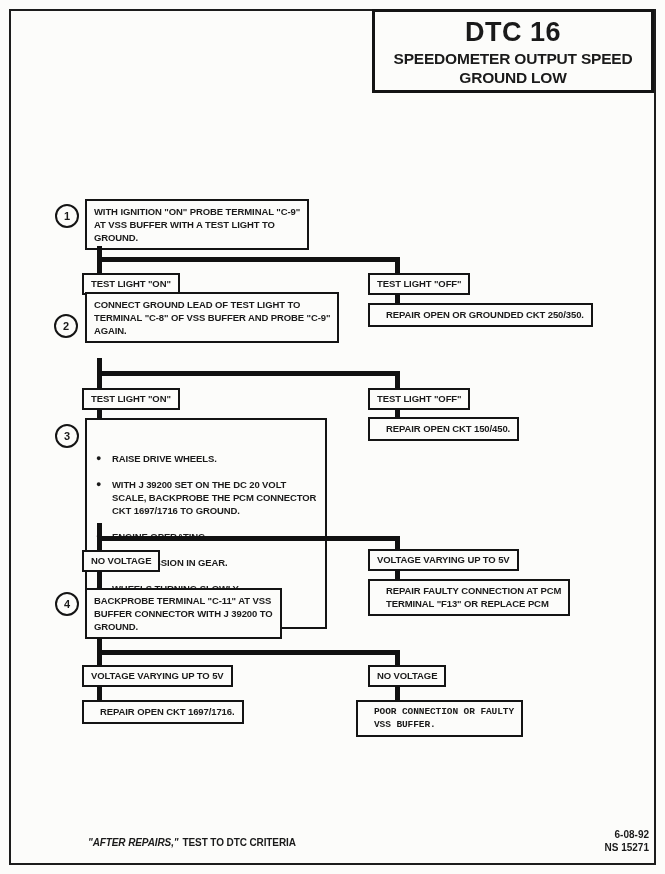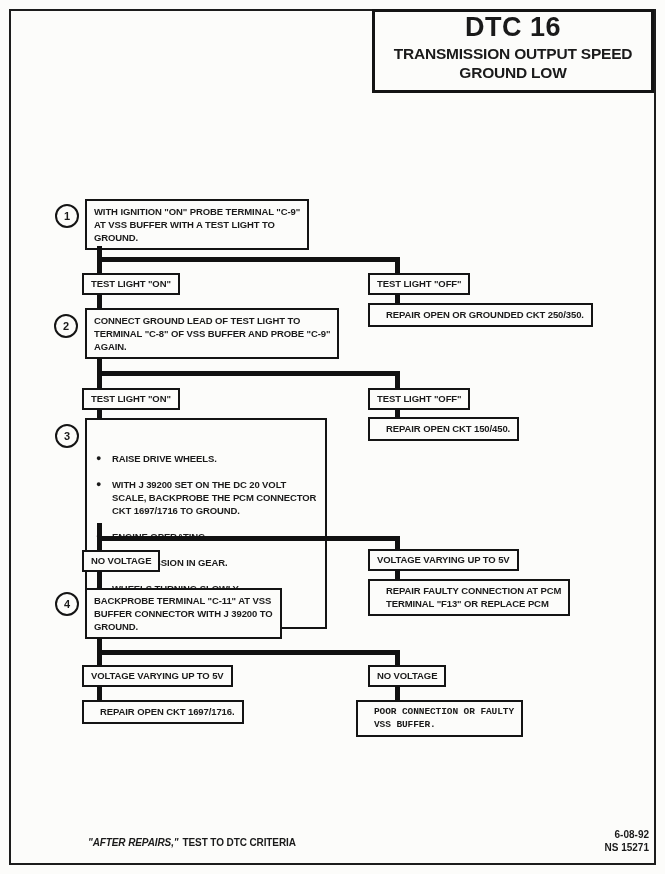--- a/index.html
+++ b/index.html
@@ -11,20 +11,21 @@
     overflow:hidden;
   }
   .frame {
     position:absolute; left:9px; top:9px; width:647px; height:856px;
     border:2px solid #1c1c1c;
   }
   
   .titlebox {
     position:absolute; left:372px; top:9px; width:282px; height:84px;
     border:3px solid #141414; background:#fcfcfa; text-align:center;
+    padding-top:5px;
   }
   .dtc-code { font-size:27px; letter-spacing:0.5px; }
   .dtc-title { font-size:15.5px; line-height:18.5px; margin-top:2px; letter-spacing:-0.2px; }
   
   .note { position:absolute; left:88px; top:129px; width:310px; font-size:10.5px; line-height:17px; letter-spacing:-0.1px; }
   .note-label { font-size:13px; margin-right:6px; }
   
   .stepcircle {
     position:absolute; width:24px; height:24px; border:2px solid #141414;
     border-radius:50%; font-size:11px; text-align:center; line-height:20px;
@@ -59,21 +60,21 @@
 </style>
 </head>
 <body>
 
 <div class="page">
   <div class="frame"></div>
 
   <div class="titlebox">
     <div class="dtc-code">DTC 16</div>
     <div class="dtc-title">
-      <div>TRANSMISSION OUTPUT SPEED</div>
+      <div>SPEEDOMETER OUTPUT SPEED</div>
       <div>GROUND LOW</div>
     </div>
   </div>
 
 
   <div class="stepcircle" style="left:55px;top:204px;">1</div>
   <div class="stepbox" style="left:85px;top:199px;">WITH IGNITION "ON" PROBE TERMINAL "C-9"
 AT VSS BUFFER WITH A TEST LIGHT TO
 GROUND.</div>
 
@@ -81,21 +82,21 @@
   <div class="conn" style="left:97px;top:257px;width:303px;height:5px;"></div>
   <div class="conn" style="left:395px;top:257px;width:5px;height:18px;"></div>
 
   <div class="labelbox" style="left:82px;top:273px;">TEST LIGHT "ON"</div>
   <div class="labelbox" style="left:368px;top:273px;">TEST LIGHT "OFF"</div>
   <div class="conn" style="left:395px;top:294px;width:5px;height:11px;"></div>
   <div class="resultbox" style="left:368px;top:303px;">REPAIR OPEN OR GROUNDED CKT 250/350.</div>
   <div class="conn" style="left:97px;top:294px;width:5px;height:16px;"></div>
 
   <div class="stepcircle" style="left:54px;top:314px;">2</div>
-  <div class="stepbox" style="left:85px;top:308px;">CONNECT GROUND LEAD OF TEST LIGHT TO
+  <div class="stepbox" style="left:85px;top:292px;">CONNECT GROUND LEAD OF TEST LIGHT TO
 TERMINAL "C-8" OF VSS BUFFER AND PROBE "C-9"
 AGAIN.</div>
 
   <div class="conn" style="left:97px;top:358px;width:5px;height:32px;"></div>
   <div class="conn" style="left:97px;top:371px;width:303px;height:5px;"></div>
   <div class="conn" style="left:395px;top:371px;width:5px;height:19px;"></div>
 
   <div class="labelbox" style="left:82px;top:388px;">TEST LIGHT "ON"</div>
   <div class="labelbox" style="left:368px;top:388px;">TEST LIGHT "OFF"</div>
   <div class="conn" style="left:395px;top:409px;width:5px;height:10px;"></div>

